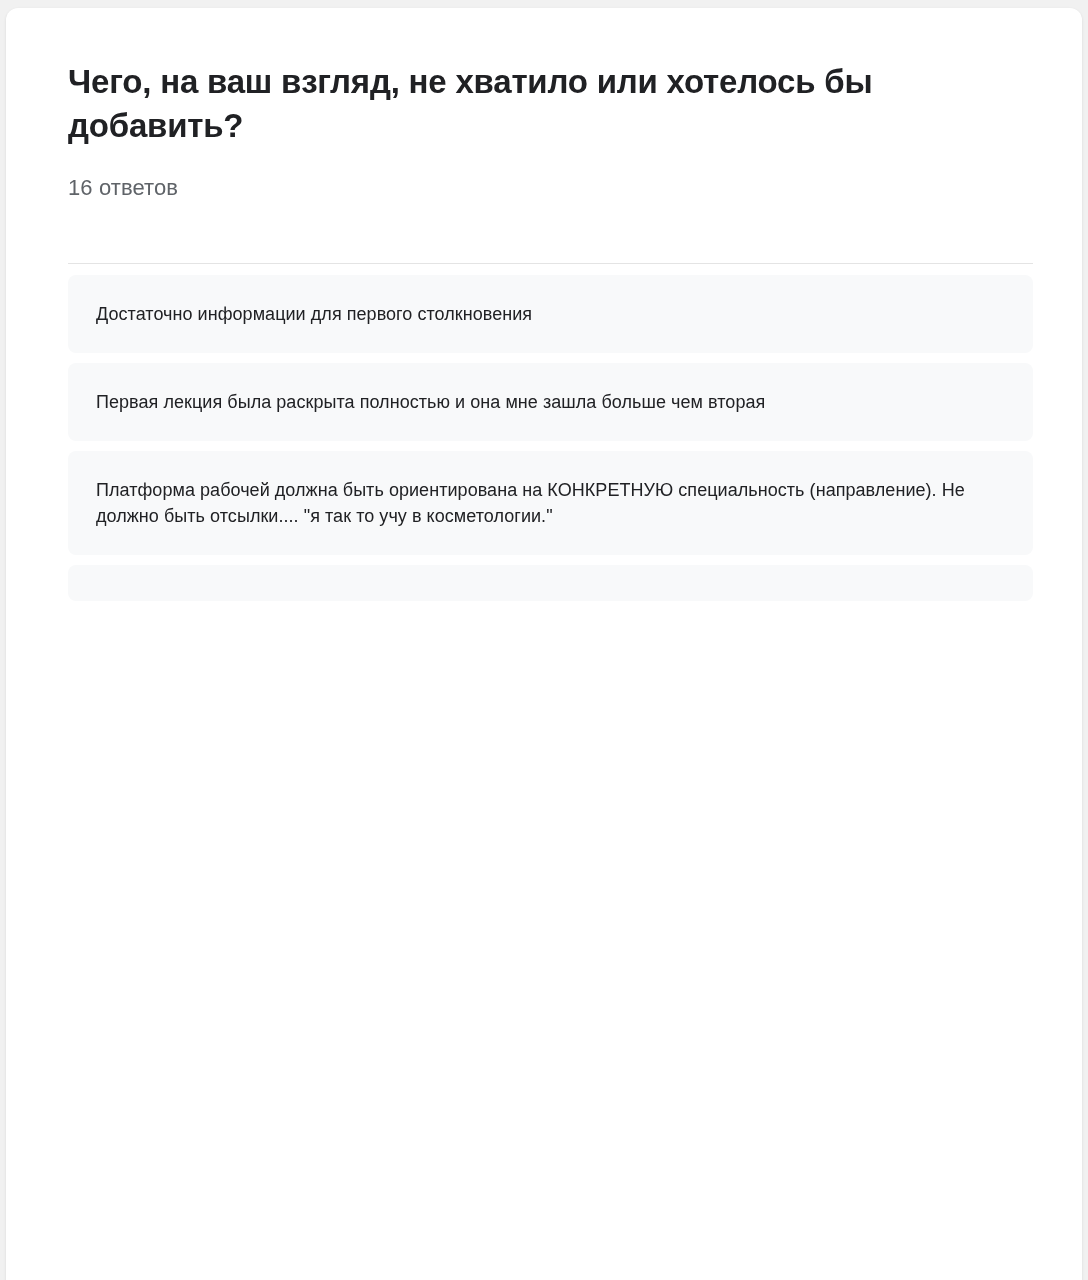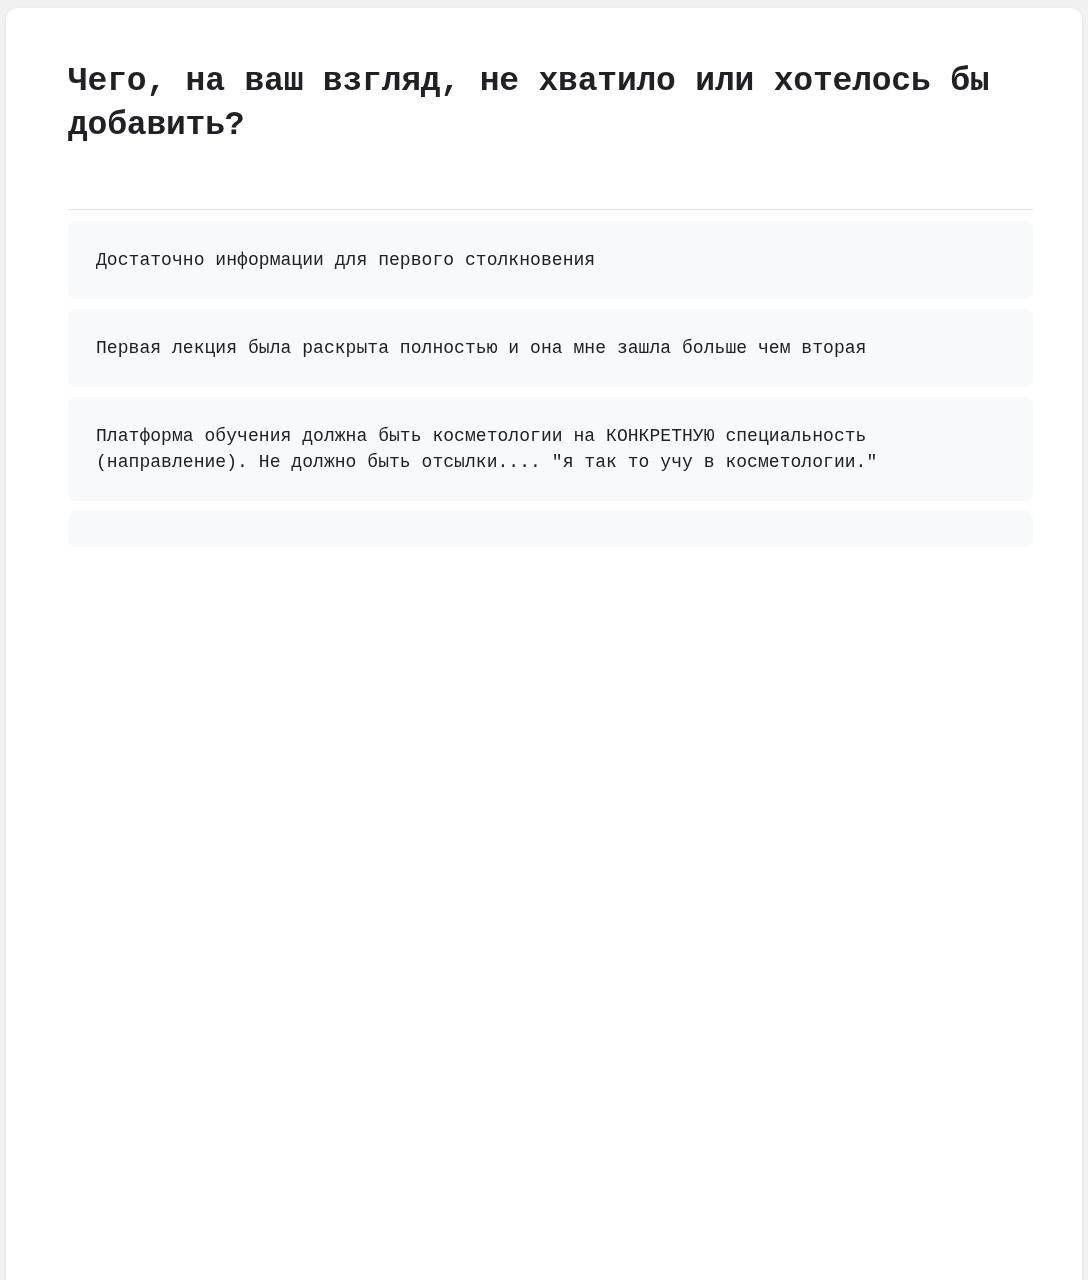--- a/index.html
+++ b/index.html
@@ -13,21 +13,20 @@
     font-family: "Liberation Sans", sans-serif;
     -webkit-font-smoothing: antialiased;
   }
   .page {
     width: 1088px;
     height: 1280px;
     background: #f1f1f1;
     position: relative;
     overflow: hidden;
     box-sizing: border-box;
-    font-family: Liberation Mono, monospace;
   }
   .card {
     position: absolute;
     left: 6px;
     top: 8px;
     width: 1076px;
     min-height: 1290px;
     background: #ffffff;
     border-radius: 12px;
     box-shadow: 0 1px 3px rgba(0,0,0,0.10);
@@ -79,24 +78,25 @@
   }
 </style>
 </head>
 <body>
 
 <div class="page">
   <div class="card">
 
     <h1 class="question-title">Чего, на ваш взгляд, не хватило или хотелось бы добавить?</h1>
 
+    <div class="response-count">16 ответов</div>
 
     <div class="divider"></div>
 
     <div class="answers">
       <div class="answer-item">Достаточно информации для первого столкновения</div>
       <div class="answer-item">Первая лекция была раскрыта полностью и она мне зашла больше чем вторая</div>
-      <div class="answer-item">Платформа обучения должна быть косметологии на КОНКРЕТНУЮ специальность (направление). Не должно быть отсылки.... "я так то учу в косметологии."</div>
+      <div class="answer-item">Платформа рабочей должна быть ориентирована на КОНКРЕТНУЮ специальность (направление). Не должно быть отсылки.... "я так то учу в косметологии."</div>
       <div class="answer-item partial"></div>
     </div>
 
   </div>
 </div>
 
 </body></html>

